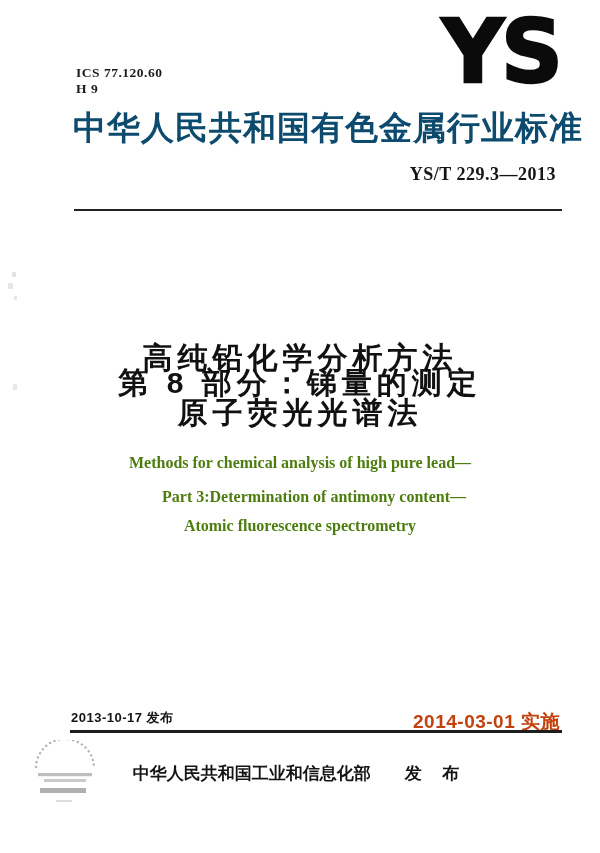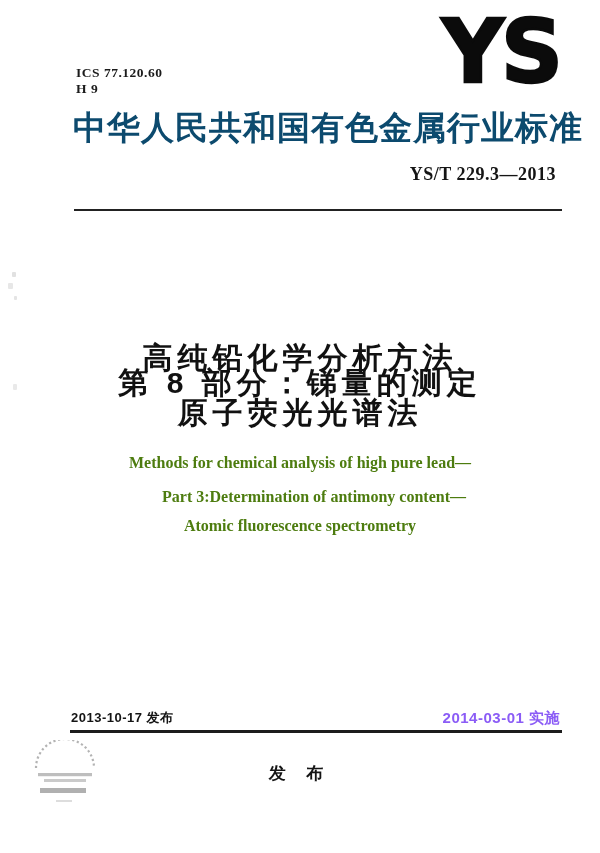--- a/index.html
+++ b/index.html
@@ -113,23 +113,23 @@
     font-weight: bold;
     font-size: 13px;
     letter-spacing: 0.5px;
     color: #141414;
     white-space: nowrap;
   }
   .date-impl {
     right: 40px; top: 709px;
     font-family: "Liberation Sans", sans-serif;
     font-weight: bold;
-    font-size: 15px;
-    letter-spacing: 0.5px;
-    color: #8b5cf6;
+    font-size: 19px;
+    letter-spacing: 0.5px;
+    color: #c2410c;
     white-space: nowrap;
   }
   .rule-bottom {
     left: 70px; top: 730px; width: 492px; height: 3px;
     background: #1d1d1d;
   }
 
   
   .publisher-row {
     left: 0; right: 0; top: 762px;
@@ -180,20 +180,21 @@
 <div class="abs en-title en-l1">Methods for chemical analysis of high pure lead—</div>
 <div class="abs en-title en-l2">Part 3:Determination of antimony content—</div>
 <div class="abs en-title en-l3">Atomic fluorescence spectrometry</div>
 
 <div class="abs date-issue">2013-10-17 发布</div>
 <div class="abs date-impl">2014-03-01 实施</div>
 
 <div class="abs rule-bottom"></div>
 
 <div class="abs publisher-row">
+  <span>中华人民共和国工业和信息化部</span>
   <span class="action">发 布</span>
 </div>
 
 <div class="abs stamp">
   <svg width="78" height="70" viewBox="0 0 78 70">
     <path d="M 10 28 A 29 29 0 0 1 68 28" fill="none" stroke="#9a9a9a" stroke-width="2.2" stroke-dasharray="2.2 2.6"></path>
     <rect x="12" y="33" width="54" height="3.2" fill="#9a9a9a" opacity="0.85"></rect>
     <rect x="18" y="39" width="42" height="3.0" fill="#a6a6a6" opacity="0.8"></rect>
     <rect x="14" y="48" width="46" height="5" fill="#8b8b8b" opacity="0.9"></rect>
     <rect x="30" y="60" width="16" height="2" fill="#bdbdbd" opacity="0.7"></rect>

